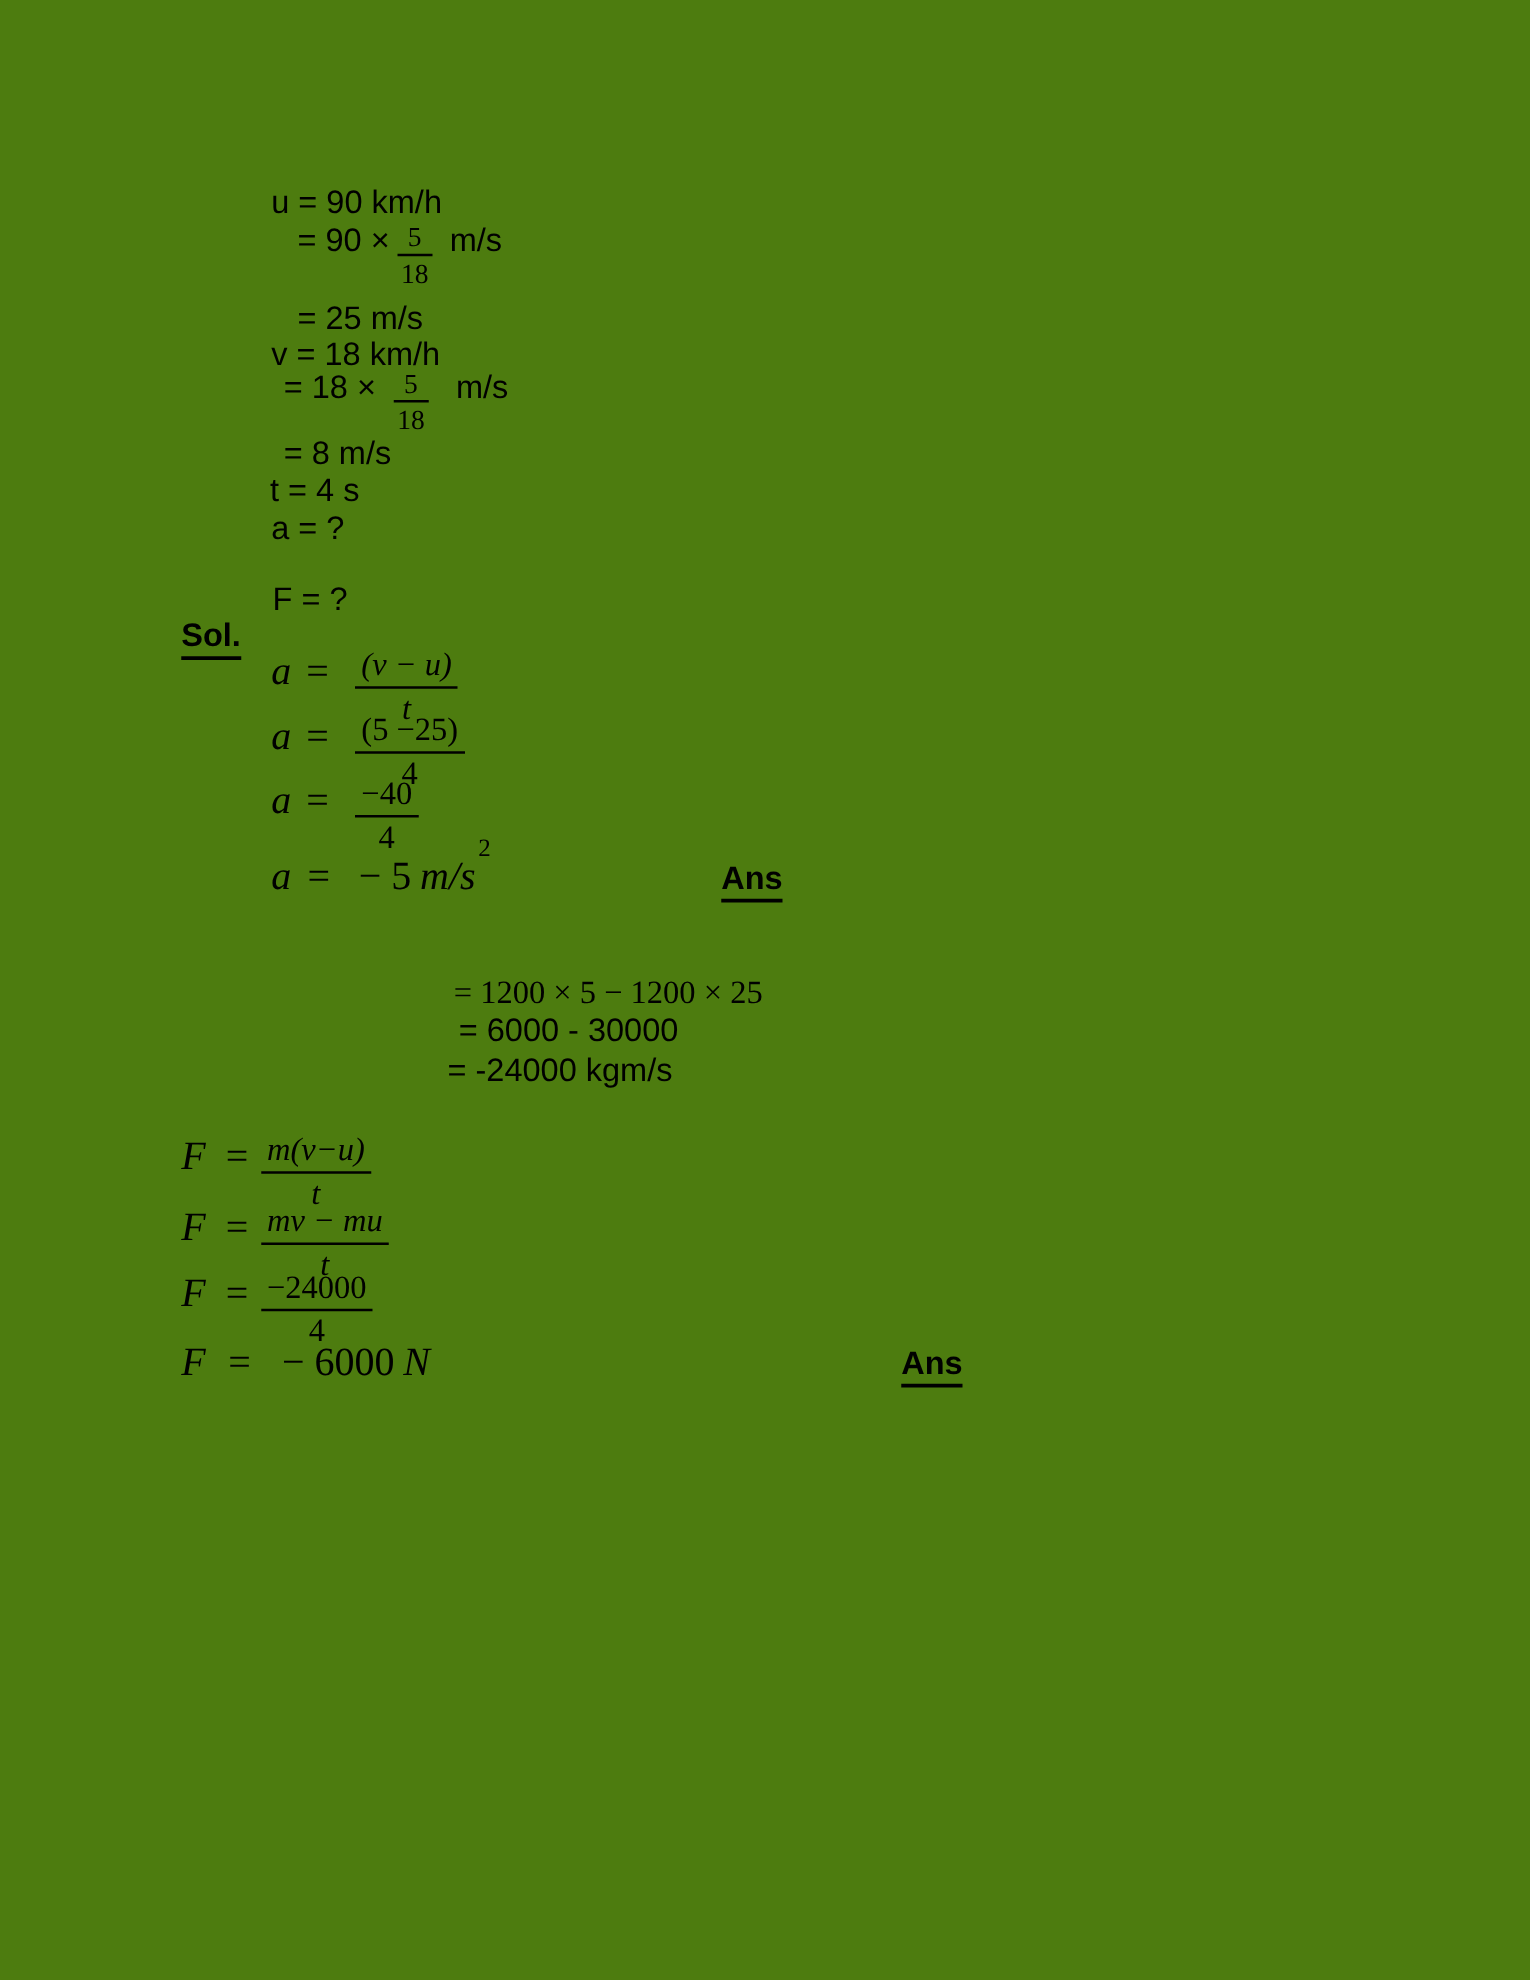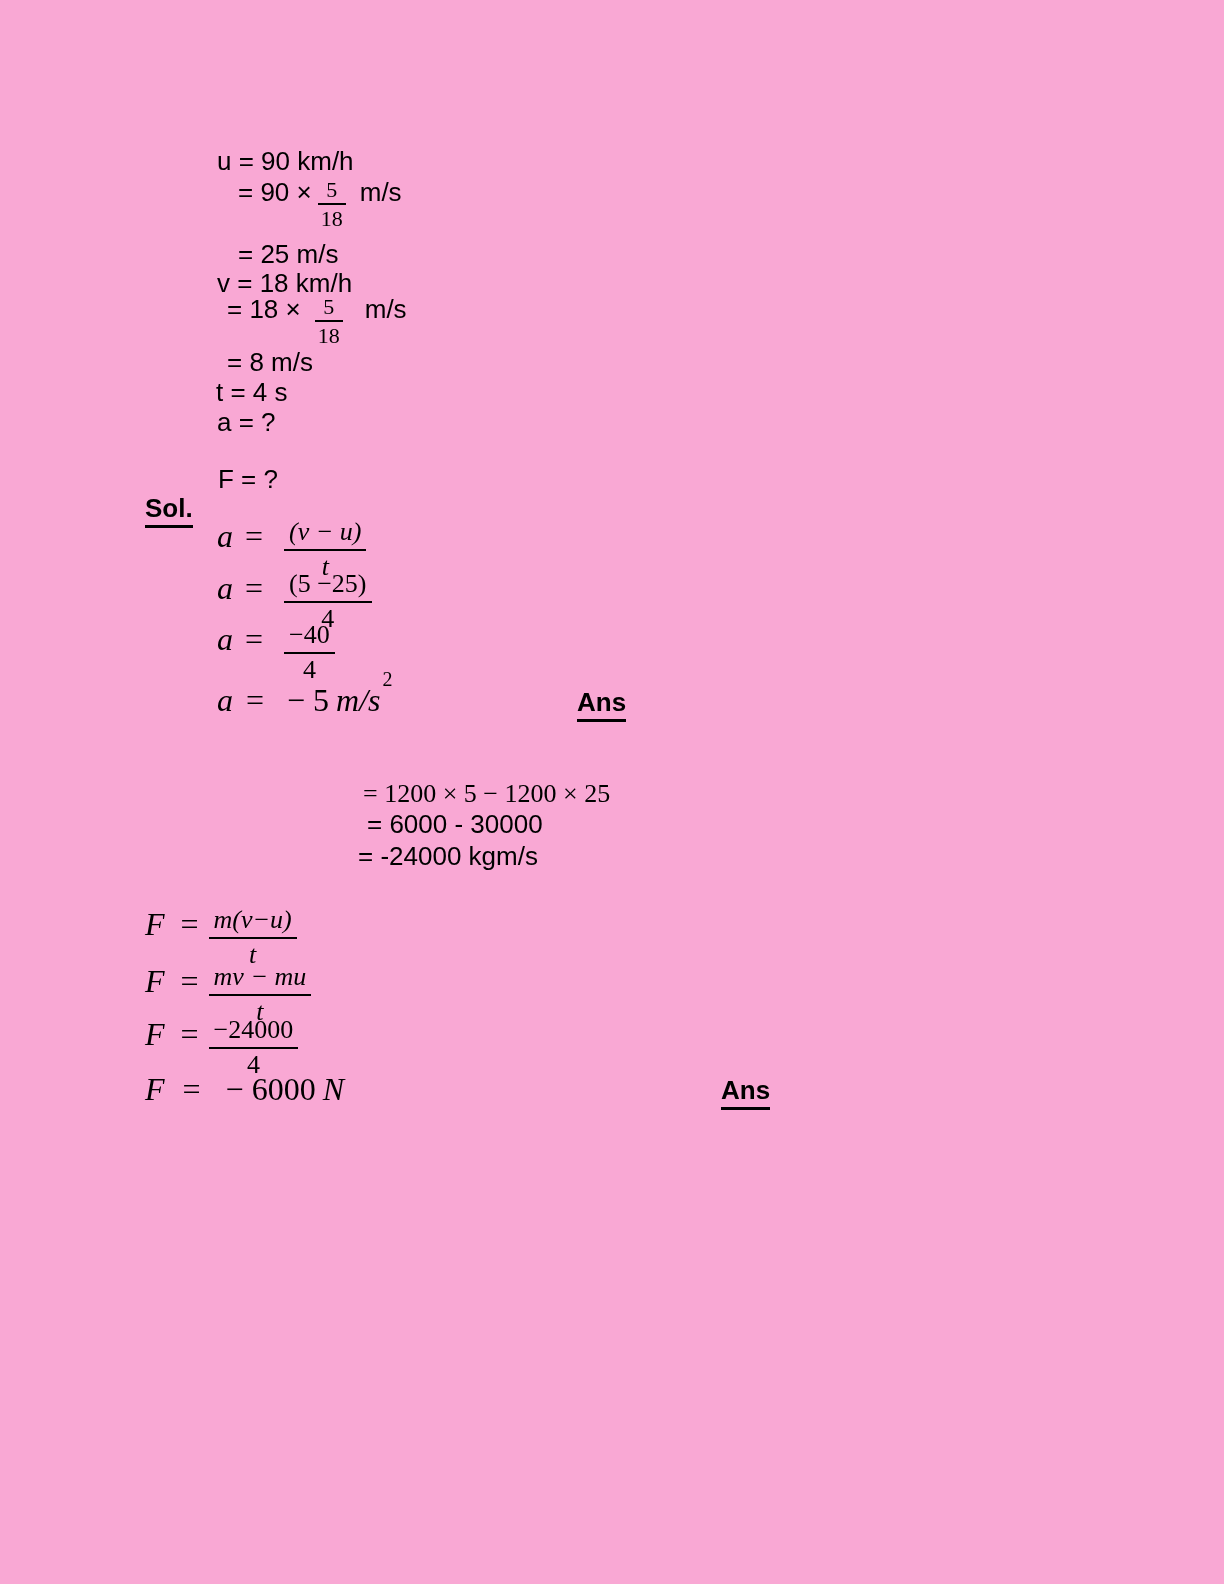--- a/index.html
+++ b/index.html
@@ -1,19 +1,19 @@
 <!DOCTYPE html>
 <html><head>
 <meta charset="utf-8">
 <style>
   html,body{margin:0;padding:0;background:#e8e8e8;}
   #page{
     position:relative;
     width:1224px;height:1584px;
-    background:#f9a8d4;
+    background:#4d7c0f;
     color:#000;
     overflow:hidden;
   }
   .line{position:absolute;white-space:pre;color:#000;}
   .sans{font-family:"Liberation Sans",sans-serif;font-size:26px;line-height:1.15;}
   .serif{font-family:"Liberation Serif",serif;font-size:26px;line-height:1.15;text-align:right;}
   .mrow{display:inline-flex;align-items:flex-start;}
   .math{font-family:"Liberation Serif",serif;font-size:32px;}
   .math .eq{margin:0 21px 0 12px;}
   .it{font-style:italic;}

